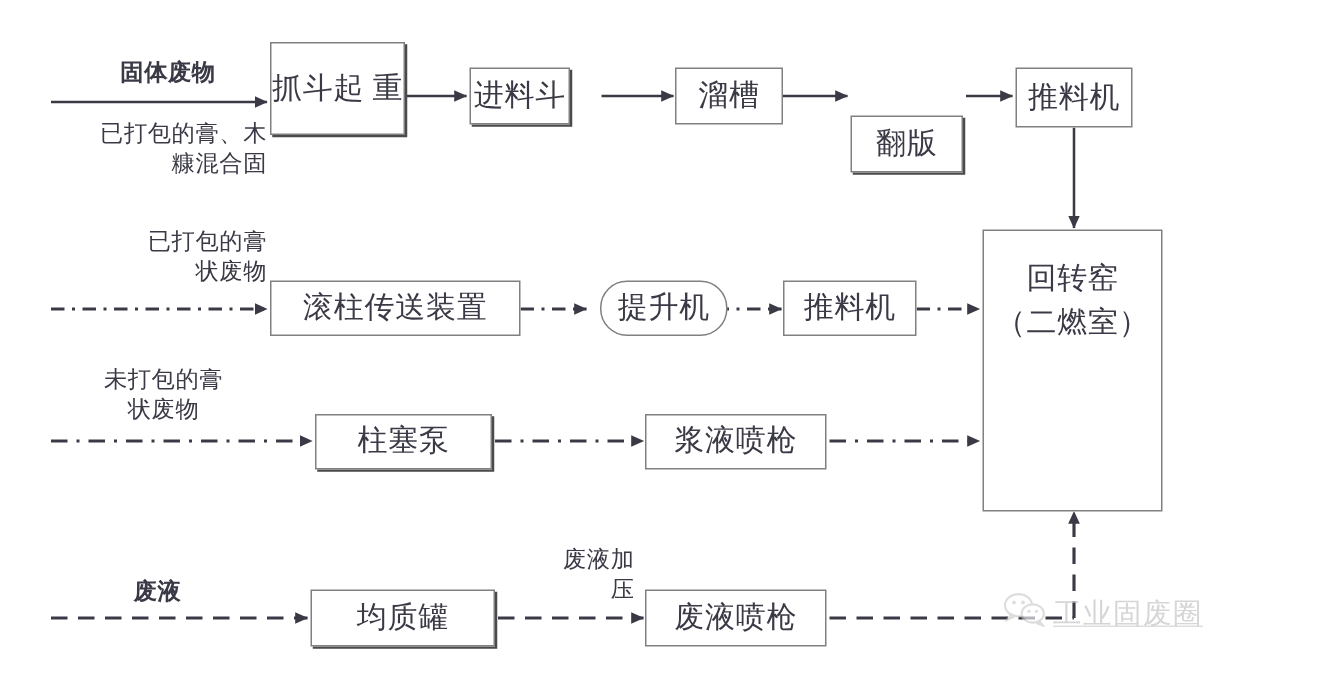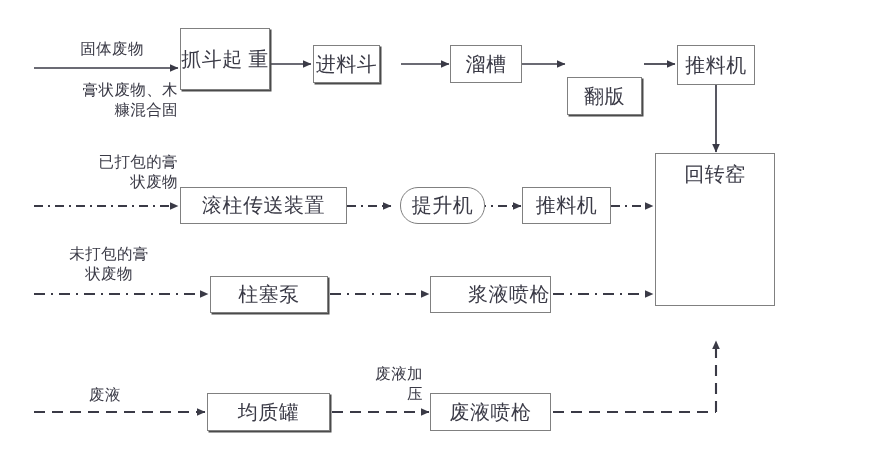--- a/index.html
+++ b/index.html
@@ -39,21 +39,21 @@
   .flow-label {
     position: absolute;
     color: #3a3a46;
     font-size: 15.5px;
     line-height: 1.32;
     letter-spacing: 0.4px;
     white-space: pre-line;
     z-index: 4;
   }
   .fl-right { text-align: right; }
-  .fl-center { text-align: center; }
+  .fl-center { text-align: center; font-weight: bold; }
   svg.edges {
     position: absolute;
     left: 0;
     top: 0;
     width: 881px;
     height: 452px;
     z-index: 1;
     overflow: visible;
   }
   .wm {
@@ -138,46 +138,62 @@
   </div>
 
   <div class="node" style="left:522px; top:187px; width:89px; height:37px;">
     <span class="nlabel">推料机</span>
   </div>
 
   <div class="node shadow" style="left:210px; top:276px; width:118px; height:37px;text-align:center;">
     <span class="nlabel">柱塞泵</span>
   </div>
 
-  <div class="node" style="left:430px; top:276px; width:121px; height:37px;justify-content:flex-end;">
+  <div class="node" style="left:430px; top:276px; width:121px; height:37px;">
     <span class="nlabel">浆液喷枪</span>
   </div>
 
   <div class="node shadow" style="left:207px; top:393px; width:123px; height:38px;">
     <span class="nlabel">均质罐</span>
   </div>
 
   <div class="node" style="left:430px; top:393px; width:121px; height:38px;">
     <span class="nlabel">废液喷枪</span>
   </div>
 
-  <div class="node two-line" style="left:655px; top:153px; width:120px; height:153px; justify-content:flex-start; padding-top:6px;">
+  <div class="node two-line" style="left:655px; top:153px; width:120px; height:188px; justify-content:flex-start; padding-top:18px;">
     <span class="nlabel">回转窑</span>
+    <span class="nlabel">（二燃室）</span>
   </div>
 
   <div class="flow-label fl-center" style="left:47px; top:39px; width:130px;">固体废物</div>
 
-  <div class="flow-label fl-right" style="left:28px; top:80px; width:150px;">膏状废物、木
+  <div class="flow-label fl-right" style="left:28px; top:80px; width:150px;">已打包的膏、木
 糠混合固</div>
 
   <div class="flow-label fl-right" style="left:40px; top:152px; width:138px;">已打包的膏
 状废物</div>
 
   <div class="flow-label fl-right" style="left:40px; top:244px; width:138px;text-align:center;">未打包的膏
 状废物</div>
 
   <div class="flow-label fl-center" style="left:60px; top:385px; width:90px;">废液</div>
 
   <div class="flow-label fl-right" style="left:325px; top:364px; width:98px;">废液加
 压</div>
 
+  <div class="wm" style="left:668px; top:394px;">
+    <span style="display:inline-block;">
+      <svg width="30" height="24" viewBox="0 0 30 24" aria-hidden="true">
+        <ellipse cx="11" cy="9.5" rx="9" ry="7.4" fill="none" stroke="#c9c9c9" stroke-width="1.4"></ellipse>
+        <path d="M6 15.4 L3.4 19.2 L7.6 17.2 Z" fill="none" stroke="#c9c9c9" stroke-width="1.4"></path>
+        <circle cx="8" cy="7.6" r="1.25" fill="#c9c9c9"></circle>
+        <circle cx="14" cy="7.6" r="1.25" fill="#c9c9c9"></circle>
+        <ellipse cx="20.5" cy="15" rx="7.4" ry="6.1" fill="#ffffff" stroke="#c9c9c9" stroke-width="1.4"></ellipse>
+        <path d="M24.8 20 L27.2 23 L23.6 21.6 Z" fill="none" stroke="#c9c9c9" stroke-width="1.4"></path>
+        <circle cx="18" cy="13.5" r="1.05" fill="#c9c9c9"></circle>
+        <circle cx="23" cy="13.5" r="1.05" fill="#c9c9c9"></circle>
+      </svg>
+    </span>
+    <span class="wm-text">工业固废圈</span>
+  </div>
 
 </div>
 
 </body></html>

